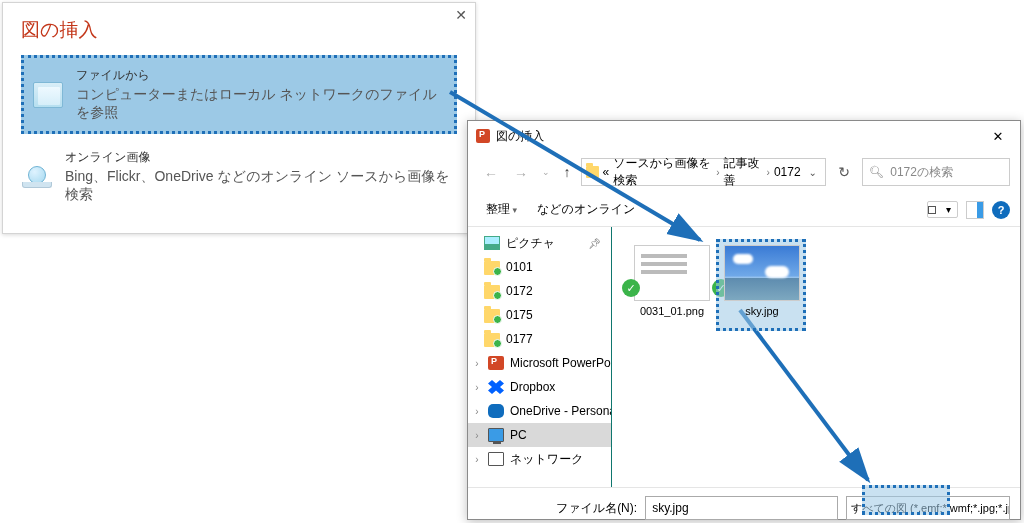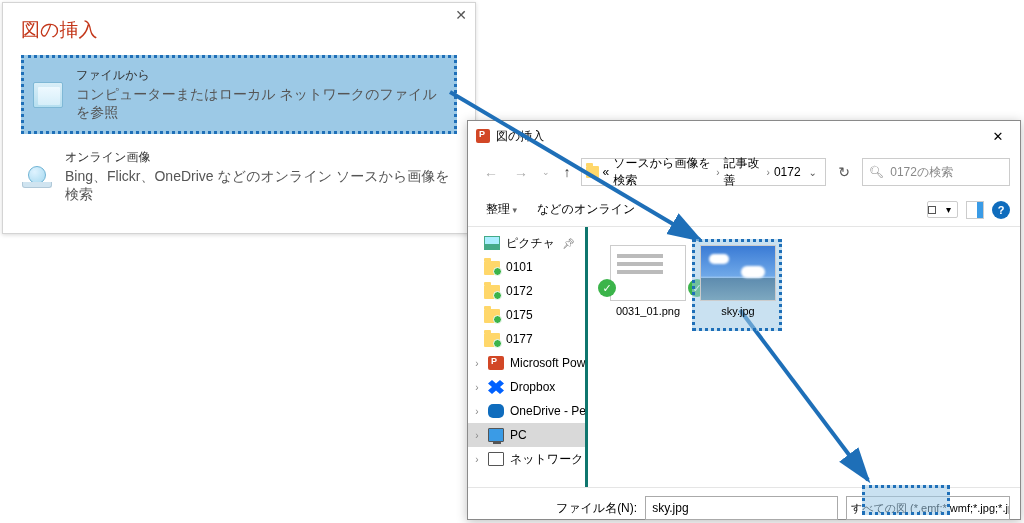--- a/index.html
+++ b/index.html
@@ -83,21 +83,21 @@
     .fd-toolbar .right { display: flex; align-items: center; gap: 8px; }
     .view-toggle { display: flex; align-items: center; border: 1px solid #ccc; border-radius: 2px; }
     .view-toggle span { padding: 2px 6px; font-size: 10px; }
     .view-toggle .sq { width: 8px; height: 8px; background: #fff; border: 1px solid #555; display: inline-block; padding: 0; margin: 0 4px 0 0; }
     .preview-pane-btn { width: 18px; height: 18px; border: 1px solid #ccc; position: relative; }
     .preview-pane-btn::after { content: ""; position: absolute; right: 0; top: 0; width: 6px; height: 100%; background: #3a9be6; }
     .help-ico { width: 18px; height: 18px; border-radius: 50%; background: #0f6cbd; color: #fff; display: flex; align-items: center; justify-content: center; font-size: 11px; font-weight: bold; }
 
     .fd-body { display: flex; height: 260px; }
     .fd-tree {
-      width: 120px; border-right: 3px solid #0f766e; overflow-y: auto; font-size: 12px; padding: 4px 0;
+      width: 144px; border-right: 1px solid #0f766e; overflow-y: auto; font-size: 12px; padding: 4px 0;
     }
     .tree-item {
       display: flex; align-items: center; gap: 6px; padding: 3px 10px 3px 16px; height: 24px;
       white-space: nowrap; overflow: hidden; text-overflow: ellipsis;
     }
     .tree-item.selected { background: #d9d9d9; }
     .tree-item .tico { width: 16px; height: 14px; flex: 0 0 16px; }
     .ico-folder { background: #ffd76a; border-radius: 1px; position: relative; height: 12px; margin-top: 2px; }
     .ico-folder::before { content: ""; position: absolute; top: -3px; left: 0; width: 7px; height: 3px; background: #ffd76a; border-radius: 1px 1px 0 0; }
     .ico-folder.dot::after { content: ""; position: absolute; bottom: -1px; right: -2px; width: 7px; height: 7px; border-radius: 50%; background: #3bb44a; border: 1px solid #fff; }

